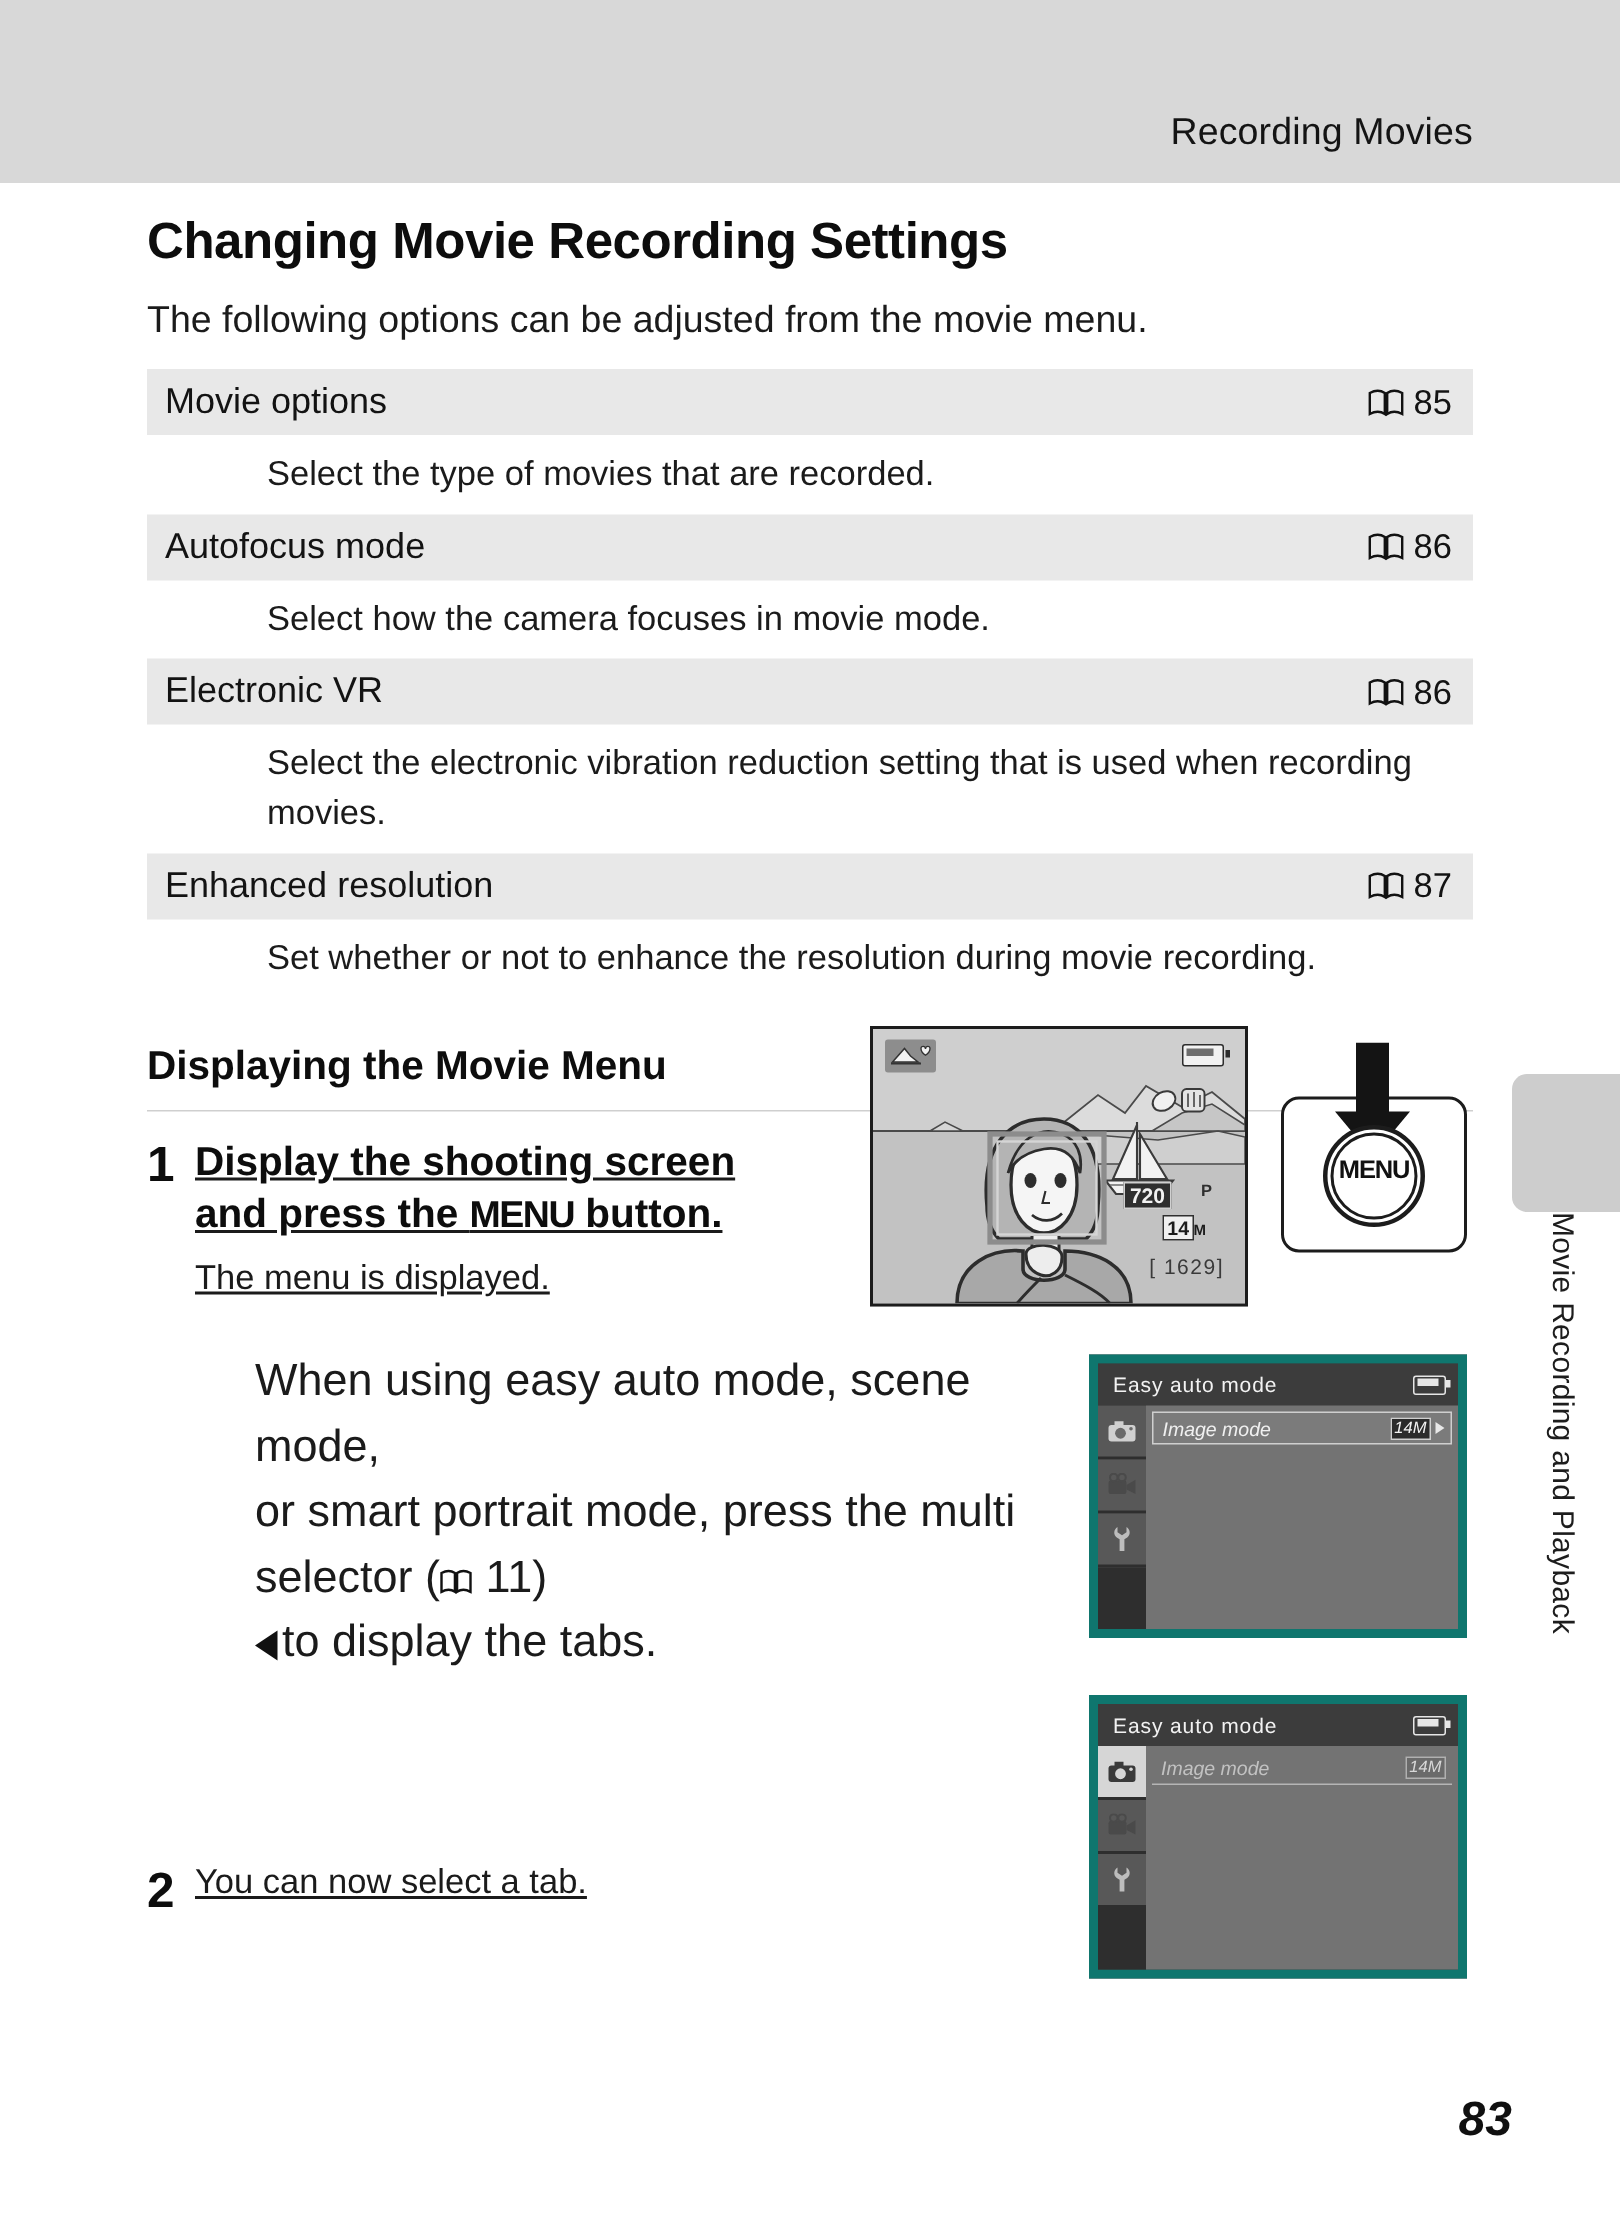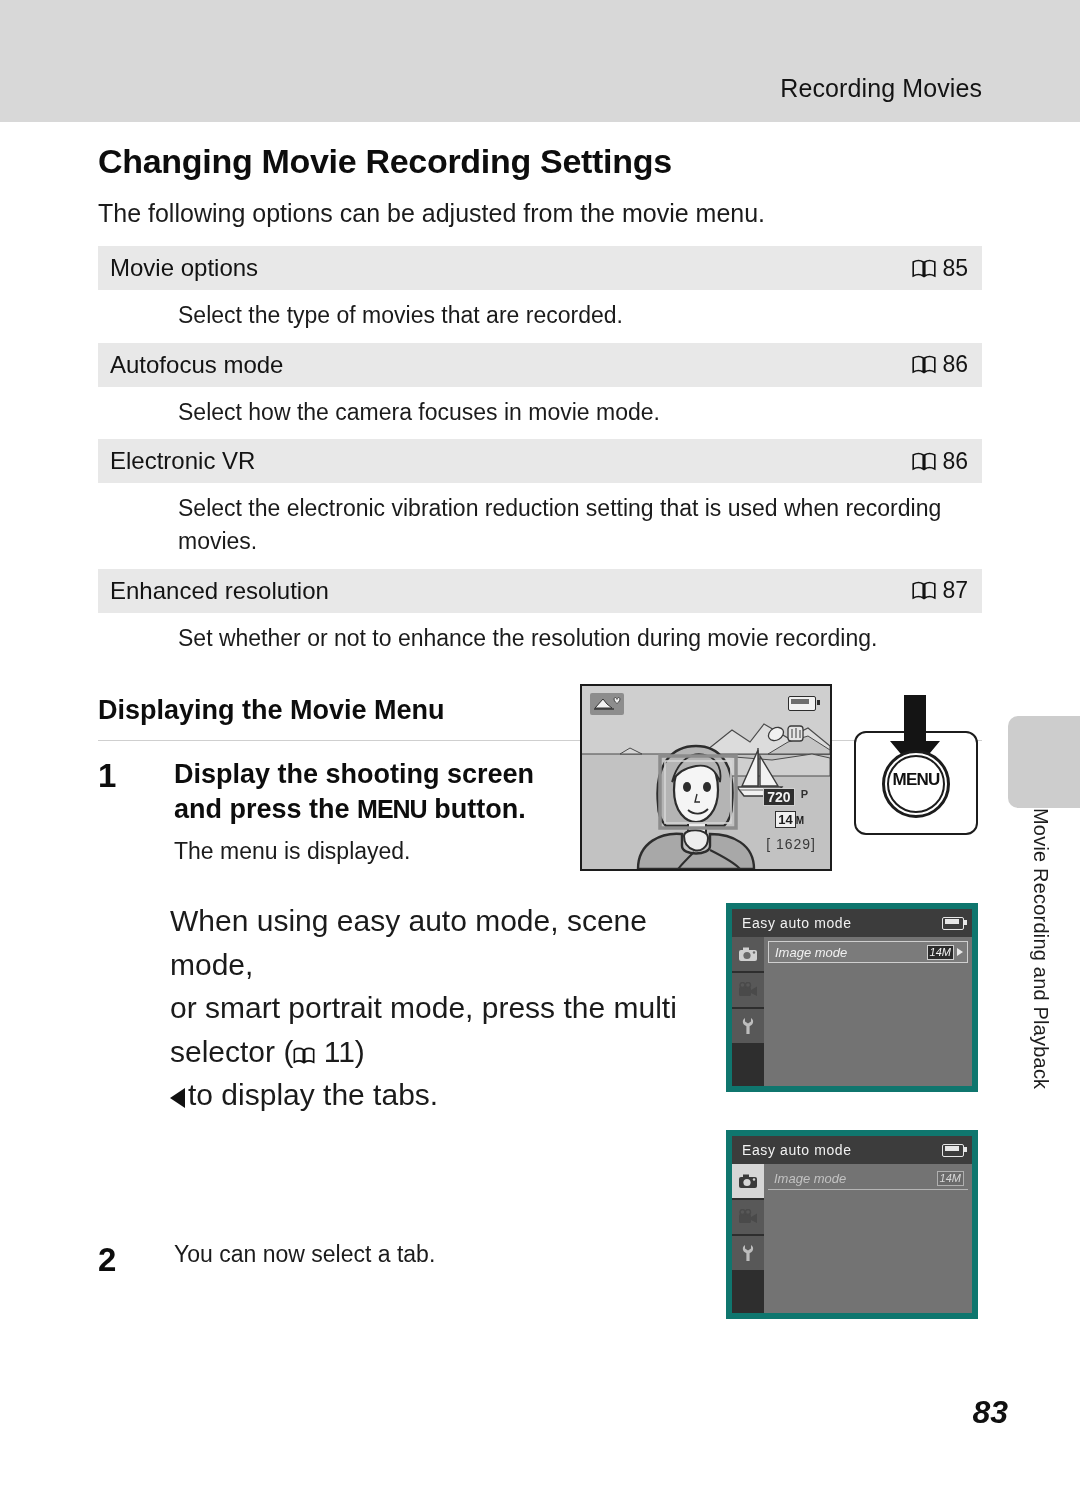--- a/index.html
+++ b/index.html
@@ -94,21 +94,21 @@
   .step {
     position: relative;
     margin-top: 16px;
   }
   .step-num {
     position: absolute;
     left: 0; top: 0;
     font-size: 33px; font-weight: bold;
     color: #0d0d0d;
   }
-  .step-body { margin-left: 76px; }
+  .step-body { margin-left: 32px; text-decoration: underline; }
   .step-title {
     font-size: 27px;
     font-weight: bold;
     color: #0d0d0d;
     line-height: 1.28;
     max-width: 400px;
   }
   .menu-word {
     font-family: "Liberation Sans", sans-serif;
     font-weight: bold;
@@ -481,21 +481,21 @@
   </div>
 
   
   <svg style="position:absolute; right:24px; top:36px;" width="40" height="22" viewBox="0 0 40 22">
     <ellipse cx="10" cy="12" rx="8" ry="6" transform="rotate(-30 10 12)" fill="#f0f0f0" stroke="#3a3a3a" stroke-width="1.3"></ellipse>
     <rect x="22" y="4" width="15" height="15" rx="3" fill="#e4e4e4" stroke="#3a3a3a" stroke-width="1.3"></rect>
     <path d="M26 7 L26 16 M30 6 L30 16 M34 8 L34 16" stroke="#3a3a3a" stroke-width="1"></path>
   </svg>
 
   
-  <div style="position:absolute; right:22px; top:102px; display:flex; align-items:flex-start; gap:6px;">
+  <div style="position:absolute; right:22px; top:102px; display:flex; align-items:flex-start; gap:20px;">
     <span style="background:#2f2f2f; color:#f2f2f2; font-size:14px; font-weight:bold; padding:0 3px; border:1.5px solid #d0d0d0; line-height:16px;">720</span>
     <span style="color:#2f2f2f; font-size:11px; font-weight:bold;">P</span>
   </div>
 
   
   <div style="position:absolute; right:26px; top:124px;">
     <span style="background:#f0f0f0; color:#1c1c1c; font-size:13px; font-weight:bold; padding:0 2px; border:1.5px solid #2f2f2f; line-height:15px;">14</span><span style="color:#1c1c1c; font-size:10px; font-weight:bold;">M</span>
   </div>
 
   

